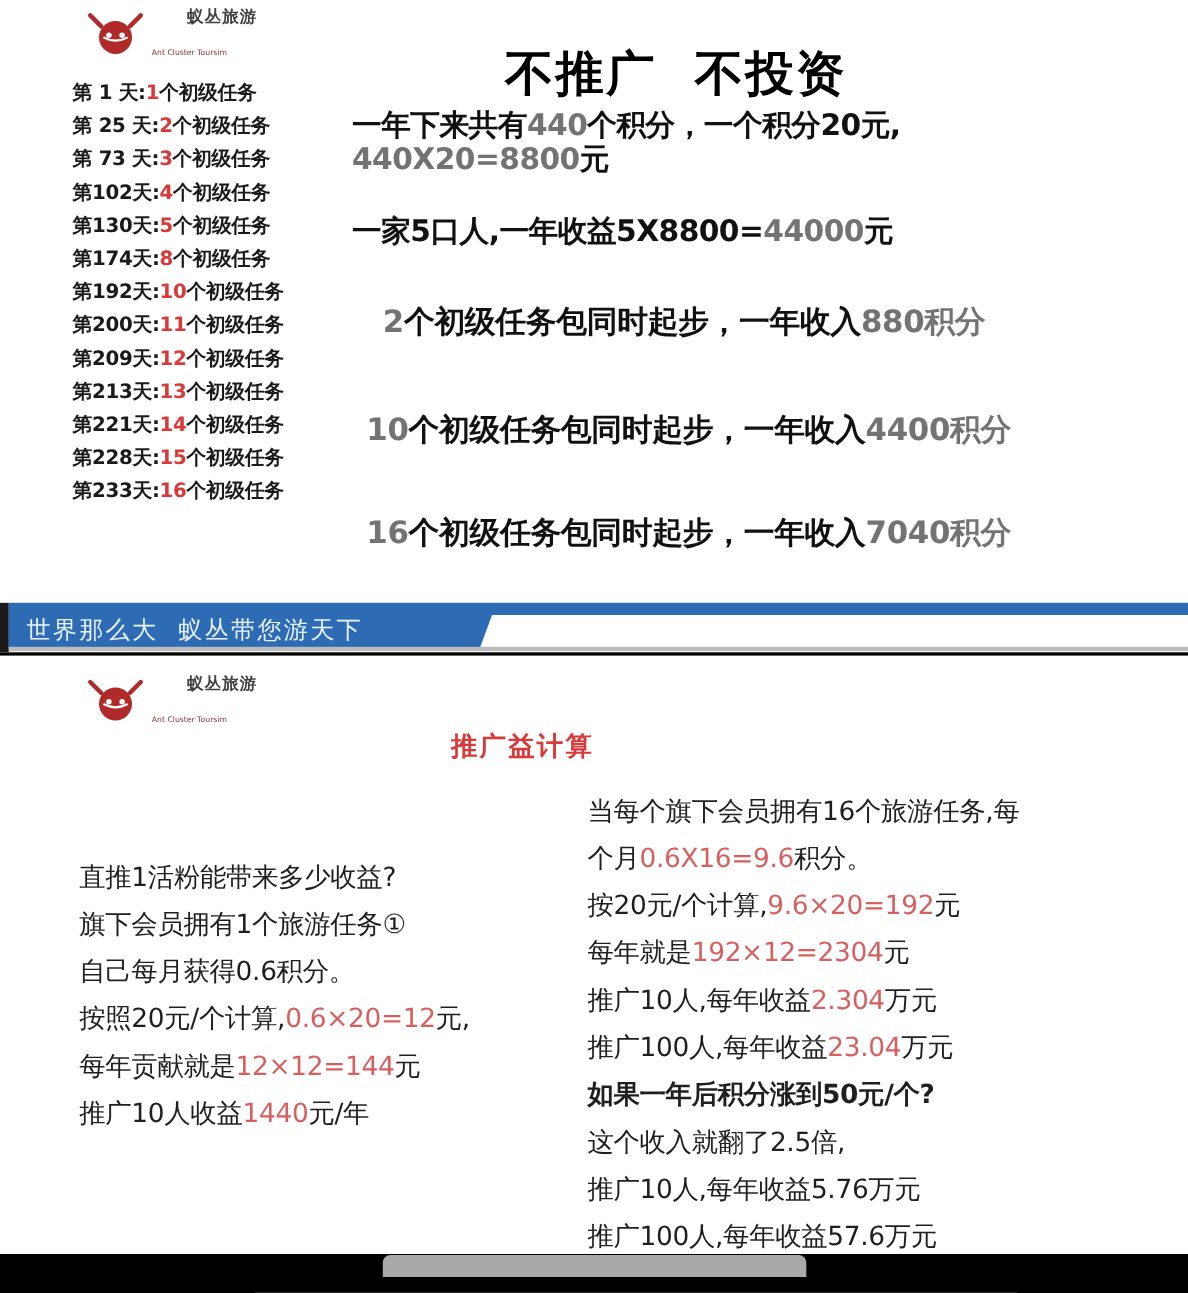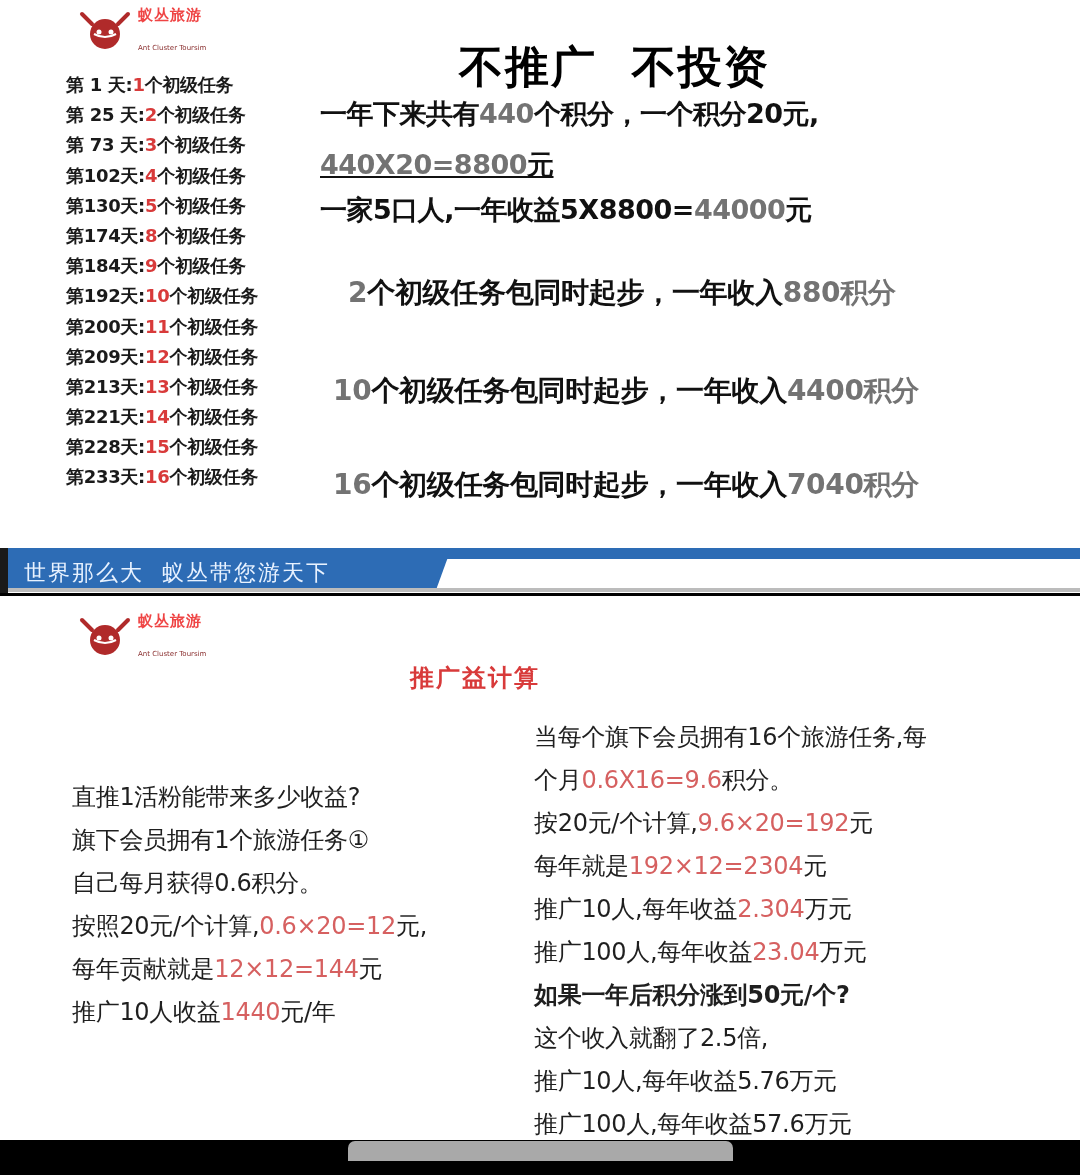--- a/index.html
+++ b/index.html
@@ -6,21 +6,21 @@
     html, body { width: 1080px; height: 1175px; overflow: hidden; background: #000; }
     body { position: relative; font-family: "DejaVu Sans", "Liberation Sans", sans-serif; color: #1a1a1a; }
     .red { color: #737373; }
     .pink { color: #d66060; }
 
     
     .slide-top { position: absolute; left: 0; top: 0; width: 1080px; height: 593px; background: #fff; overflow: hidden; }
     .logo { position: absolute; display: flex; align-items: center; }
     .logo-mark { width: 58px; height: 44px; position: relative; }
     .logo-text { margin-left: 4px; }
-    .logo-cn { font-size: 15px; font-weight: bold; color: #ef4444; letter-spacing: 1px; line-height: 18px; }
+    .logo-cn { font-size: 15px; font-weight: bold; color: #404040; letter-spacing: 1px; line-height: 18px; margin-left: 32px; }
     .logo-en { font-size: 7px; color: #8a3030; line-height: 9px; margin-top: 20px; }
 
     .day-list { position: absolute; left: 66px; top: 70px; }
     .day-row { height: 30.2px; line-height: 30px; font-size: 18px; font-weight: bold; white-space: nowrap; letter-spacing: -0.3px; }
     .day-row .num { color: #d83a3a; }
 
     .headline { position: absolute; left: 420px; top: 38px; font-size: 44px; font-weight: bold; letter-spacing: 2px; color: #000000; margin-left: 39px; }
     .calc-line { position: absolute; left: 320px; font-size: 27px; font-weight: bold; white-space: nowrap; letter-spacing: -0.5px; color: #111; }
     .pkg-line { position: absolute; font-size: 28px; font-weight: bold; white-space: nowrap; letter-spacing: -0.3px; color: #111; }
 
@@ -61,36 +61,35 @@
     </div>
   </div>
 
   <div class="day-list">
     <div class="day-row"><span>第  1  天:</span><span class="num">1</span><span>个初级任务</span></div>
     <div class="day-row"><span>第 25 天:</span><span class="num">2</span><span>个初级任务</span></div>
     <div class="day-row"><span>第 73 天:</span><span class="num">3</span><span>个初级任务</span></div>
     <div class="day-row"><span>第102天:</span><span class="num">4</span><span>个初级任务</span></div>
     <div class="day-row"><span>第130天:</span><span class="num">5</span><span>个初级任务</span></div>
     <div class="day-row"><span>第174天:</span><span class="num">8</span><span>个初级任务</span></div>
-    <div class="day-row"><span>第184天:</span><span class="num">9</span><span>个初级任务</span></div>
     <div class="day-row"><span>第192天:</span><span class="num">10</span><span>个初级任务</span></div>
     <div class="day-row"><span>第200天:</span><span class="num">11</span><span>个初级任务</span></div>
     <div class="day-row"><span>第209天:</span><span class="num">12</span><span>个初级任务</span></div>
     <div class="day-row"><span>第213天:</span><span class="num">13</span><span>个初级任务</span></div>
     <div class="day-row"><span>第221天:</span><span class="num">14</span><span>个初级任务</span></div>
     <div class="day-row"><span>第228天:</span><span class="num">15</span><span>个初级任务</span></div>
     <div class="day-row"><span>第233天:</span><span class="num">16</span><span>个初级任务</span></div>
   </div>
 
   <div class="headline" style="white-space:pre;">不推广  不投资</div>
 
   <div class="calc-line" style="top:96px;">
     <span>一年下来共有</span><span class="red">440</span><span>个积分，一个积分20元,</span>
   </div>
-  <div class="calc-line" style="top:147px;text-decoration:underline;">
+  <div class="calc-line" style="top:127px;">
     <span class="red">440X20=8800</span><span>元</span>
   </div>
   <div class="calc-line" style="top:192px;">
     <span>一家5口人,一年收益5X8800=</span><span class="red">44000</span><span>元</span>
   </div>
 
   <div class="pkg-line" style="left:348px; top:274px;">
     <span class="red">2</span><span>个初级任务包同时起步，一年收入</span><span class="red">880积分</span>
   </div>
   <div class="pkg-line" style="left:333px; top:372px;">

